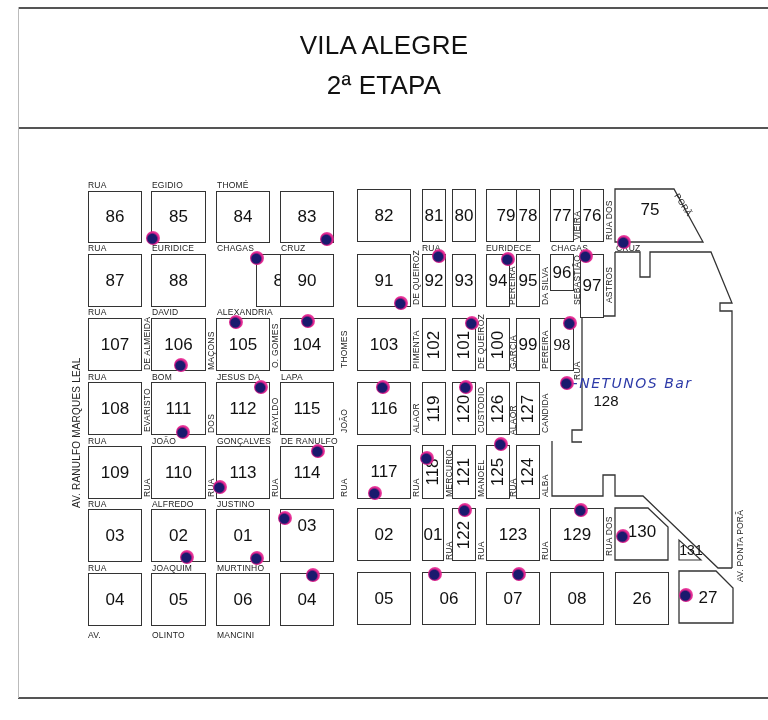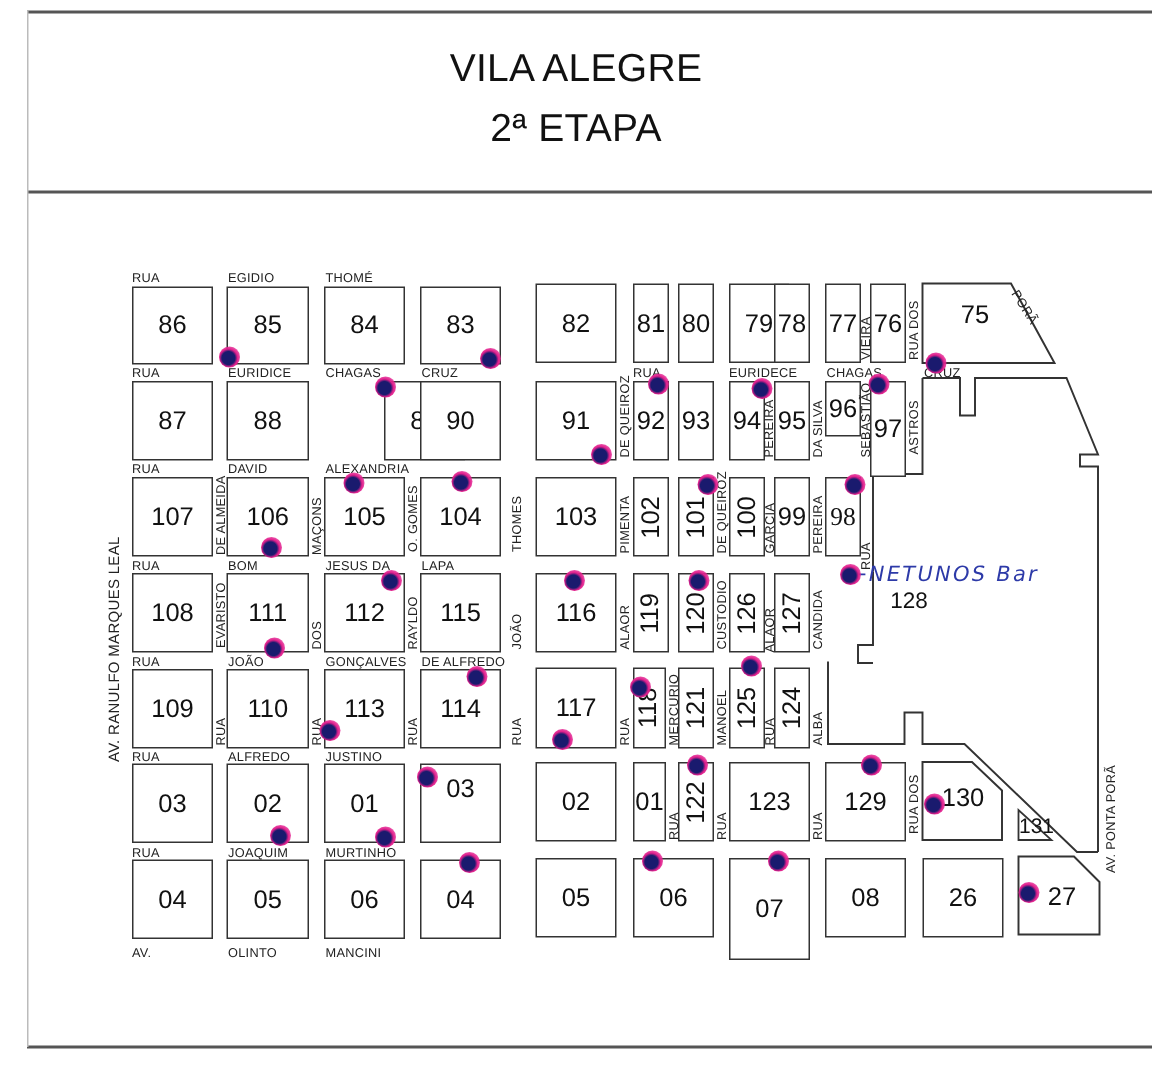--- a/index.html
+++ b/index.html
@@ -250,21 +250,21 @@
   </div>
 <div class="blk" style="left:280px;top:573px;width:54px;height:53px;">
     <span>04</span>
   </div>
 <div class="blk" style="left:357px;top:572px;width:54px;height:53px;">
     <span>05</span>
   </div>
 <div class="blk" style="left:422px;top:572px;width:54px;height:53px;">
     <span>06</span>
   </div>
-<div class="blk" style="left:486px;top:572px;width:54px;height:68px;">
+<div class="blk" style="left:486px;top:572px;width:54px;height:53px;">
     <span>07</span>
   </div>
 <div class="blk" style="left:550px;top:572px;width:54px;height:53px;">
     <span>08</span>
   </div>
 <div class="blk" style="left:615px;top:572px;width:54px;height:53px;">
     <span>26</span>
   </div>
 <div class="blk" style="left:690px;top:586px;width:36px;height:24px;border:none;background:transparent;">
     <span>27</span>
@@ -280,21 +280,21 @@
 <span class="st" style="left:88px;top:308px;">RUA</span>
 <span class="st" style="left:152px;top:308px;">DAVID</span>
 <span class="st" style="left:217px;top:308px;">ALEXANDRIA</span>
 <span class="st" style="left:88px;top:373px;">RUA</span>
 <span class="st" style="left:152px;top:373px;">BOM</span>
 <span class="st" style="left:217px;top:373px;">JESUS  DA</span>
 <span class="st" style="left:281px;top:373px;">LAPA</span>
 <span class="st" style="left:88px;top:437px;">RUA</span>
 <span class="st" style="left:152px;top:437px;">JOÃO</span>
 <span class="st" style="left:217px;top:437px;">GONÇALVES</span>
-<span class="st" style="left:281px;top:437px;">DE  ALFREDO</span>
+<span class="st" style="left:281px;top:437px;">DE  RANULFO</span>
 <span class="st" style="left:88px;top:500px;">RUA</span>
 <span class="st" style="left:152px;top:500px;">ALFREDO</span>
 <span class="st" style="left:217px;top:500px;">JUSTINO</span>
 <span class="st" style="left:88px;top:564px;">RUA</span>
 <span class="st" style="left:152px;top:564px;">JOAQUIM</span>
 <span class="st" style="left:217px;top:564px;">MURTINHO</span>
 <span class="st" style="left:88px;top:631px;">AV.</span>
 <span class="st" style="left:152px;top:631px;">OLINTO</span>
 <span class="st" style="left:217px;top:631px;">MANCINI</span>
 <span class="st" style="left:422px;top:244px;">RUA</span>

